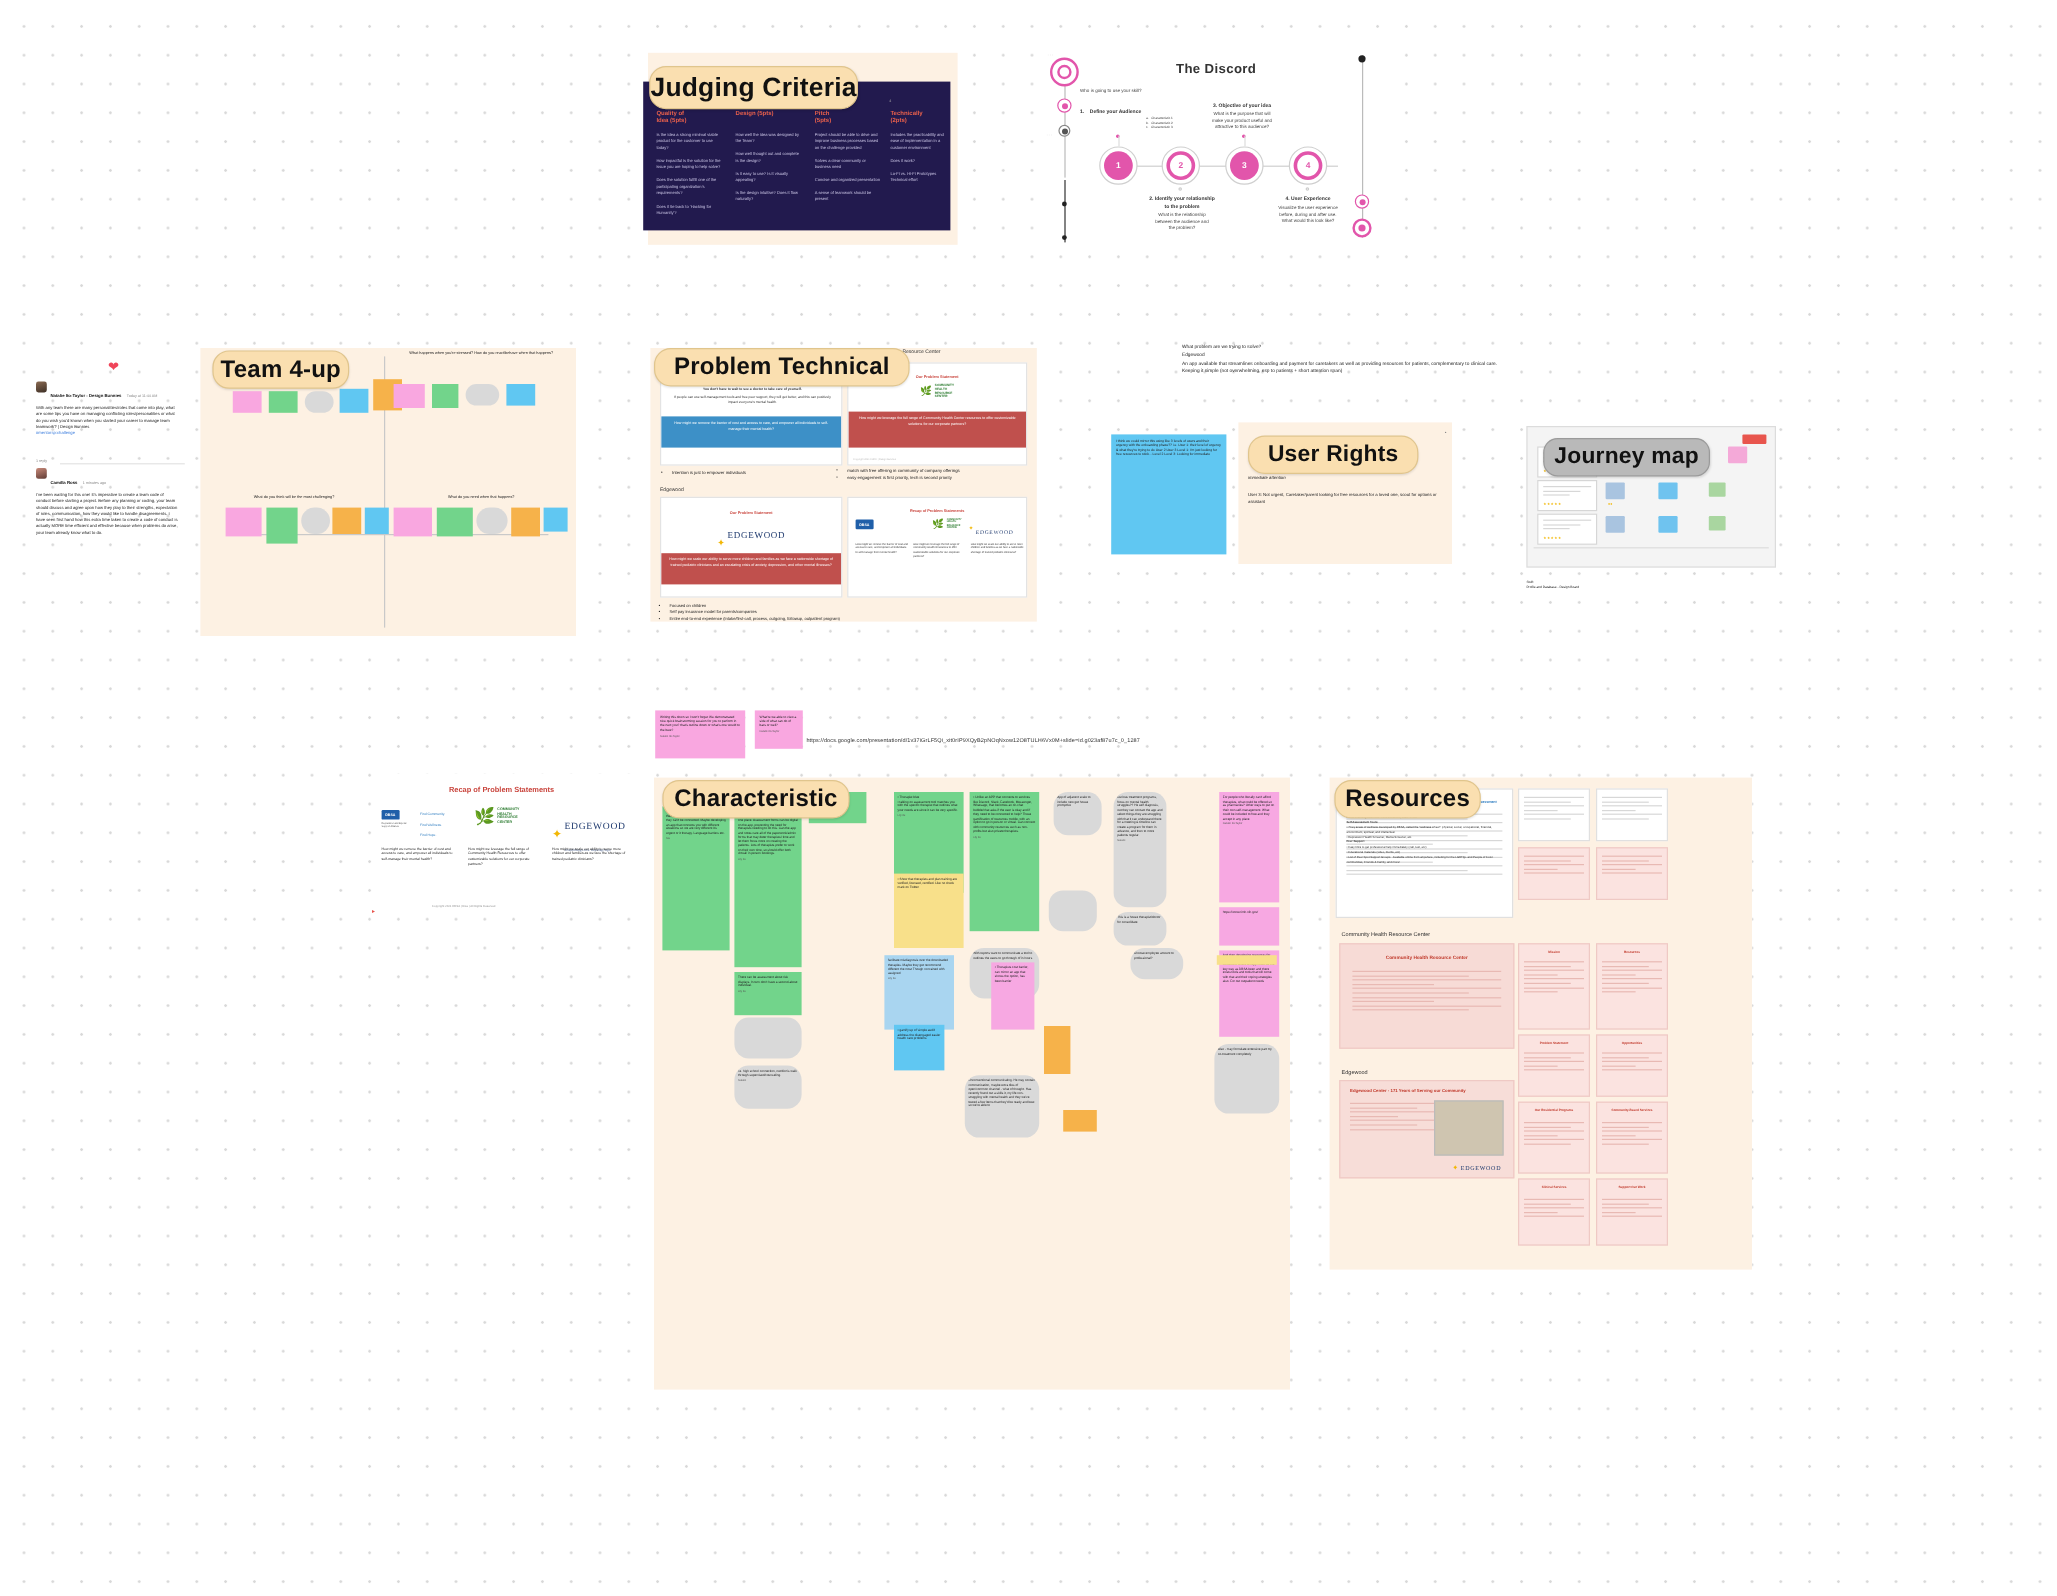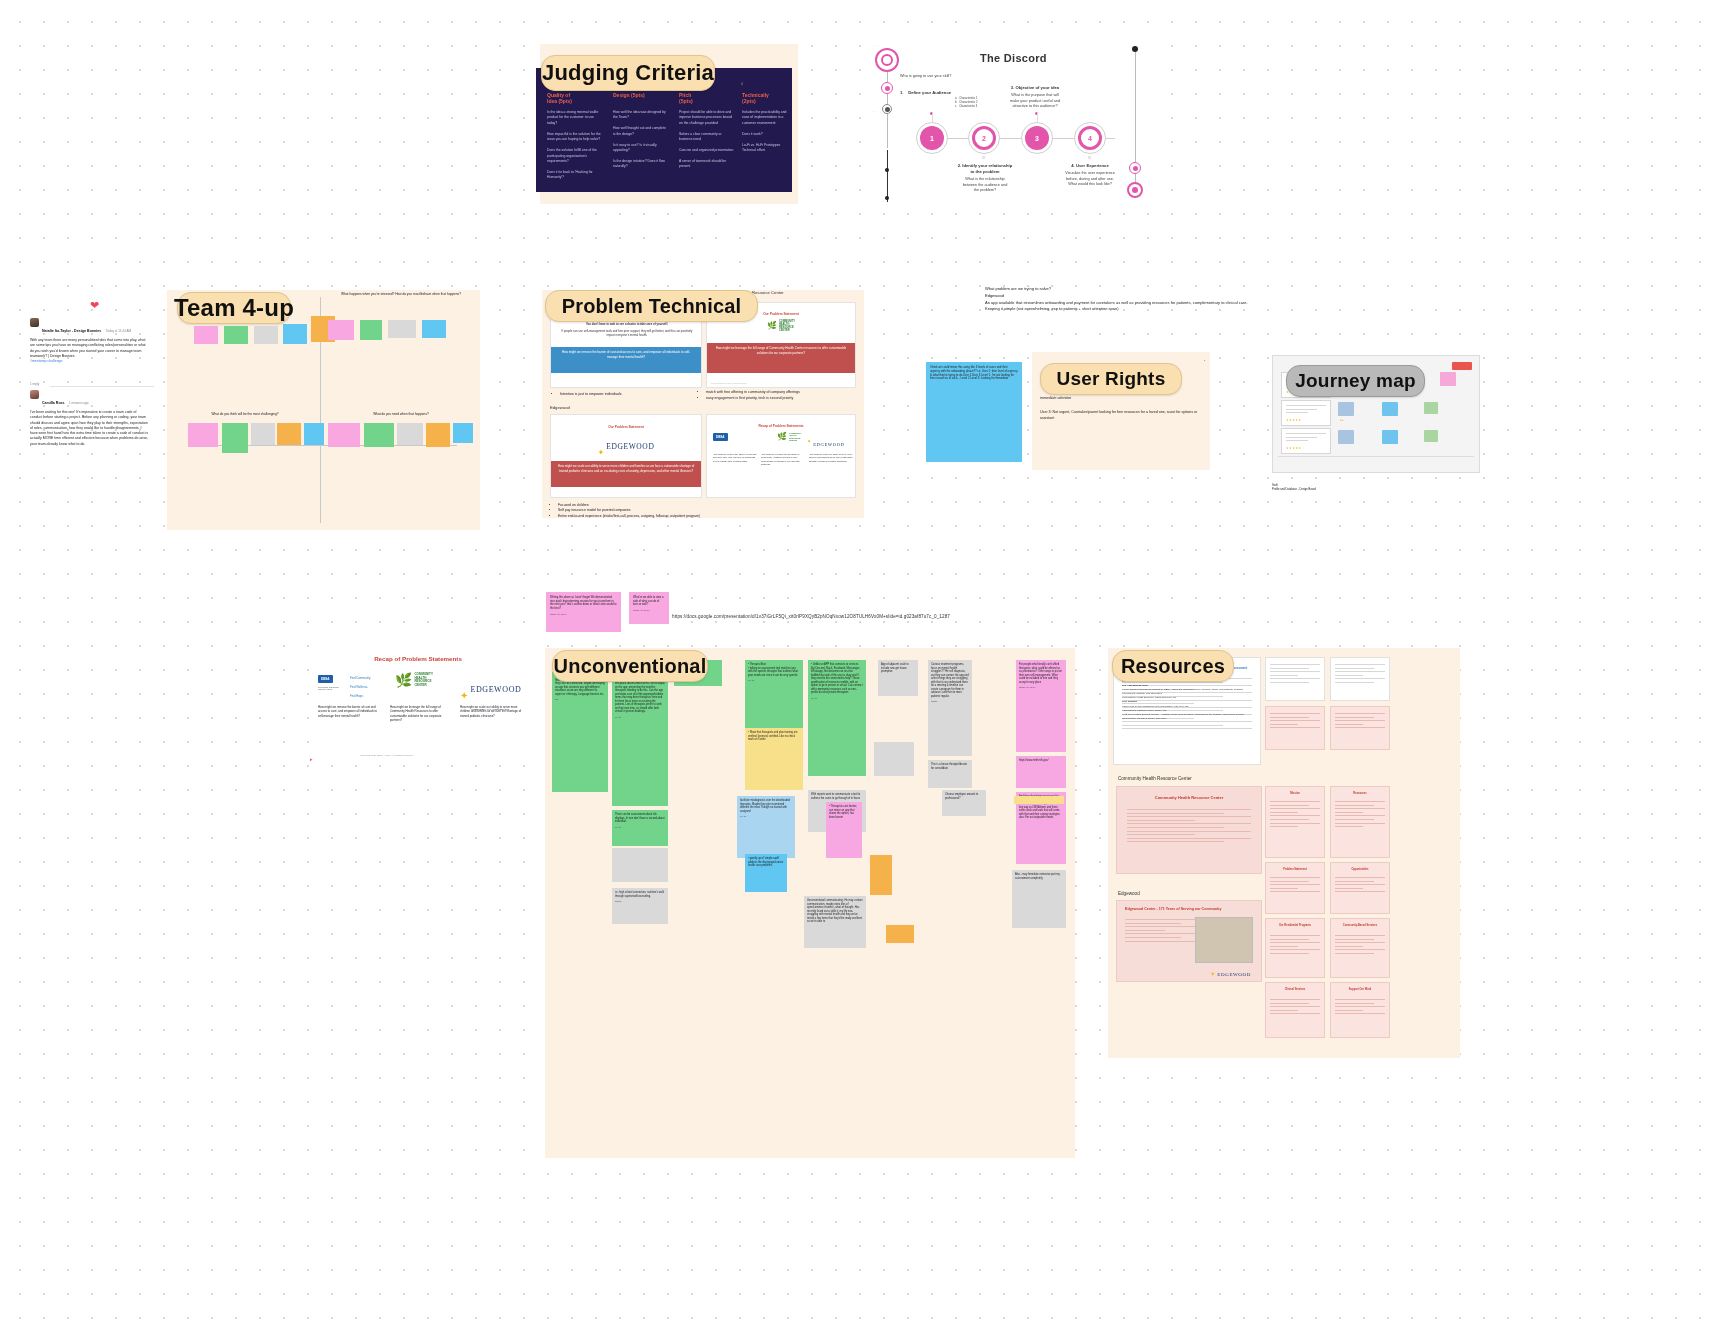--- a/index.html
+++ b/index.html
@@ -43,21 +43,21 @@
     font-size:2.6px;line-height:1.35;
     padding:3px 3px;
     overflow:hidden;
     color:#222;
     word-break:break-word;
   }
   .sticky .auth{font-size:2.2px;color:#555;margin-top:2px;display:block;}
   .pink{background:#f9a7e0;}
   .pink2{background:#f7a8e2;}
   .green{background:#72d48b;}
-  .grey{background:#d9d9d9;}
+  .grey{background:#d9d9d9;border-radius:12px;}
   .orange{background:#f6b24a;}
   .blue{background:#60c7f2;}
   .yellow{background:#f8e08a;}
   .lightblue{background:#a9d5f0;}
 
   
   .t{position:absolute;color:#222;}
   .tiny{font-size:3.4px;line-height:1.45;}
   .xtiny{font-size:2.7px;line-height:1.4;}
 
@@ -262,21 +262,21 @@
 <div class="sticky grey" style="left:251px;top:423px;width:24px;height:22px;"></div>
 <div class="sticky orange" style="left:277px;top:423px;width:24px;height:22px;"></div>
 <div class="sticky blue" style="left:304px;top:423px;width:20px;height:22px;"></div>
 
 <div class="sticky pink" style="left:328px;top:423px;width:32px;height:24px;"></div>
 <div class="sticky green" style="left:364px;top:423px;width:30px;height:24px;"></div>
 <div class="sticky grey" style="left:397px;top:423px;width:26px;height:22px;"></div>
 <div class="sticky orange" style="left:426px;top:423px;width:24px;height:24px;"></div>
 <div class="sticky blue" style="left:453px;top:423px;width:20px;height:20px;"></div>
 
-<div class="pill" style="left:177px;top:292px;width:112px;height:30px;font-size:24px;">Team 4-up</div>
+<div class="pill" style="left:177px;top:292px;width:112px;height:30px;font-size:20px;">Team 4-up</div>
 
 <div class="frame" style="left:542px;top:290px;width:322px;height:228px;"></div>
 
 <div class="label" style="left:752px;top:290px;font-size:4.2px;">Resource Center</div>
 <div class="label" style="left:550px;top:405px;font-size:4.2px;">Edgewood</div>
 
 <div class="ps-slide" style="left:550px;top:302px;width:152px;height:86px;">
   <div class="ps-txt" style="left:8px;top:12px;width:136px;">We all have mental health 24/7</div>
   <div class="ps-txt" style="left:8px;top:19px;width:136px;font-weight:700;">You don't have to wait to see a doctor to take care of yourself.</div>
   <div class="ps-txt" style="left:8px;top:26px;width:136px;">If people can use self-management tools and free peer support, they will get better, and this can positively impact everyone's mental health.</div>
@@ -471,21 +471,21 @@
 <div class="sticky grey" style="left:928px;top:660px;width:44px;height:96px;">Curious treatment programs, focus on mental health struggles?? He self diagnosis, out they can contact the app and select things they are struggling with that it can understand there for a meeting &amp; timeline can create a program for them in advance, and then to more patients regular.<span class="auth">Natalie</span></div>
 <div class="sticky grey" style="left:928px;top:760px;width:44px;height:28px;">This is a house therapist/doctor for consolidate</div>
 <div class="sticky grey" style="left:942px;top:790px;width:44px;height:26px;">Choose employee amount to professional?</div>
 
 <div class="sticky pink2" style="left:1016px;top:660px;width:50px;height:92px;">For people who literally can't afford therapists, what could be offered so as pharmacies? Other ways to put on their own self-management. What could be included to free and they accept in any place<span class="auth">Natalie Ito-Taylor</span></div>
 <div class="sticky pink2" style="left:1016px;top:756px;width:50px;height:32px;">https://www.nimh.nih.gov/</div>
 <div class="sticky pink2" style="left:1016px;top:792px;width:50px;height:72px;">And then developing resources for free? This requires all these conditions where an app could be the key way as DBSA been and there exists tools and tools that will come with that and their coping strategies also. For out outpatient needs</div>
 <div class="sticky grey" style="left:1012px;top:870px;width:54px;height:58px;">Also - may formulate extensive part my co-treatment completely</div>
 <div class="sticky yellow" style="left:1014px;top:796px;width:50px;height:8px;"></div>
 
-<div class="pill" style="left:552px;top:650px;width:154px;height:30px;font-size:20px;">Unconventional</div>
+<div class="pill" style="left:552px;top:650px;width:154px;height:30px;font-size:20px;">Characteristic</div>
 
 <div class="frame" style="left:1108px;top:648px;width:352px;height:410px;"></div>
 
 <div class="label" style="left:1118px;top:776px;font-size:4.6px;">Community Health Resource Center</div>
 <div class="label" style="left:1118px;top:891px;font-size:4.6px;">Edgewood</div>
 
 <div class="doc" style="left:1113px;top:657px;width:148px;height:108px;">
   <div class="doc-h" style="position:absolute;left:8px;top:8px;color:#2f7dc0;">DBSA Self Help Tool Box</div>
   <div class="doc-h" style="position:absolute;left:84px;top:8px;color:#2f7dc0;">DBSA Resources Self Assessment</div>
   <div class="lines" style="top:20px;left:8px;right:8px;">

